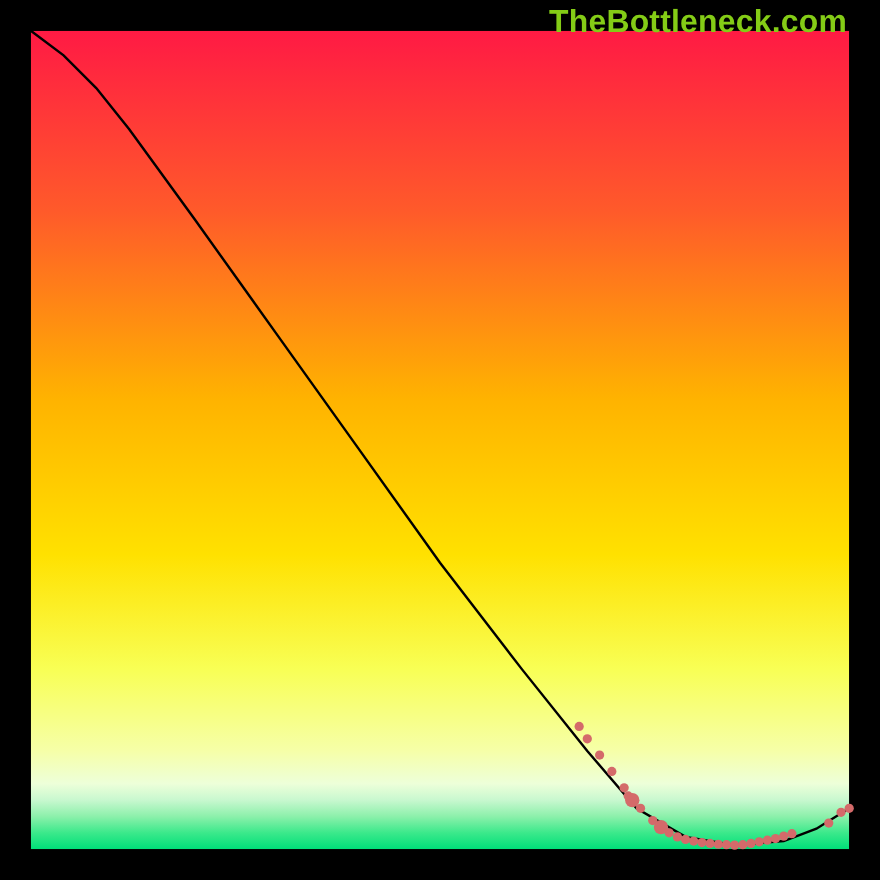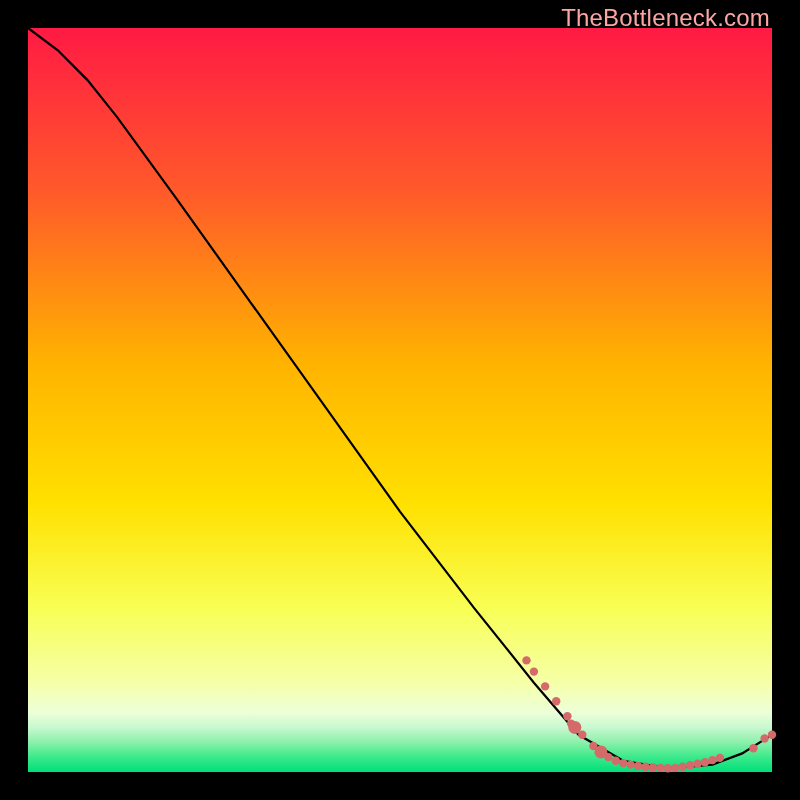--- a/index.html
+++ b/index.html
@@ -23,24 +23,24 @@
     position: absolute;
     left: 0;
     top: 0;
     width: 744px;
     height: 744px;
   }
   .watermark {
     position: absolute;
     top: 4px;
     right: 30px;
-    color: #fca5a5;
-    font-size: 24px;
+    color: #84cc16;
+    font-size: 29px;
     letter-spacing: 0.2px;
-    font-weight: 400;
+    font-weight: 700;
   }
   svg.curve {
     position: absolute;
     left: 0;
     top: 0;
     width: 744px;
     height: 744px;
     overflow: visible;
   }
 </style>

